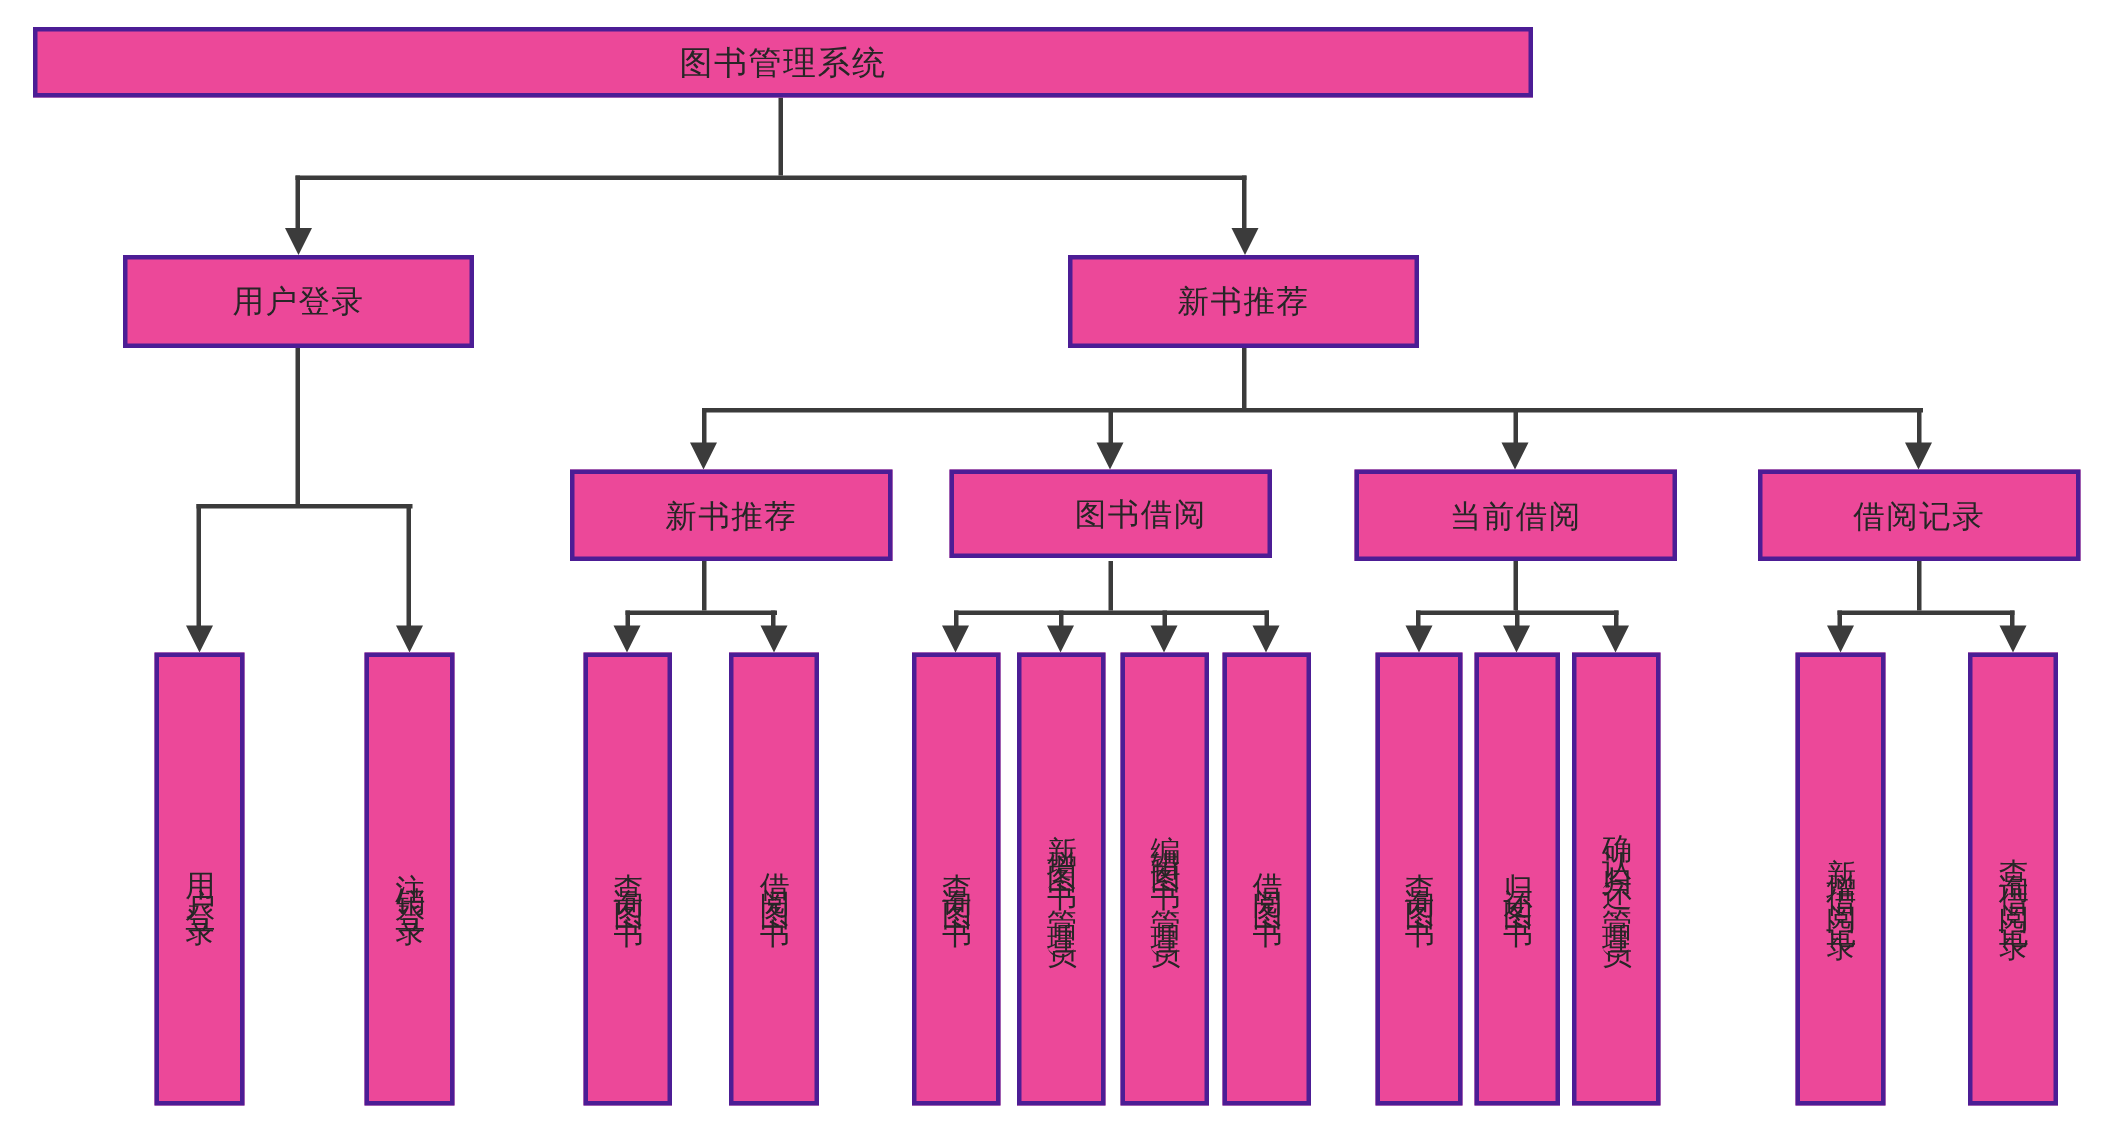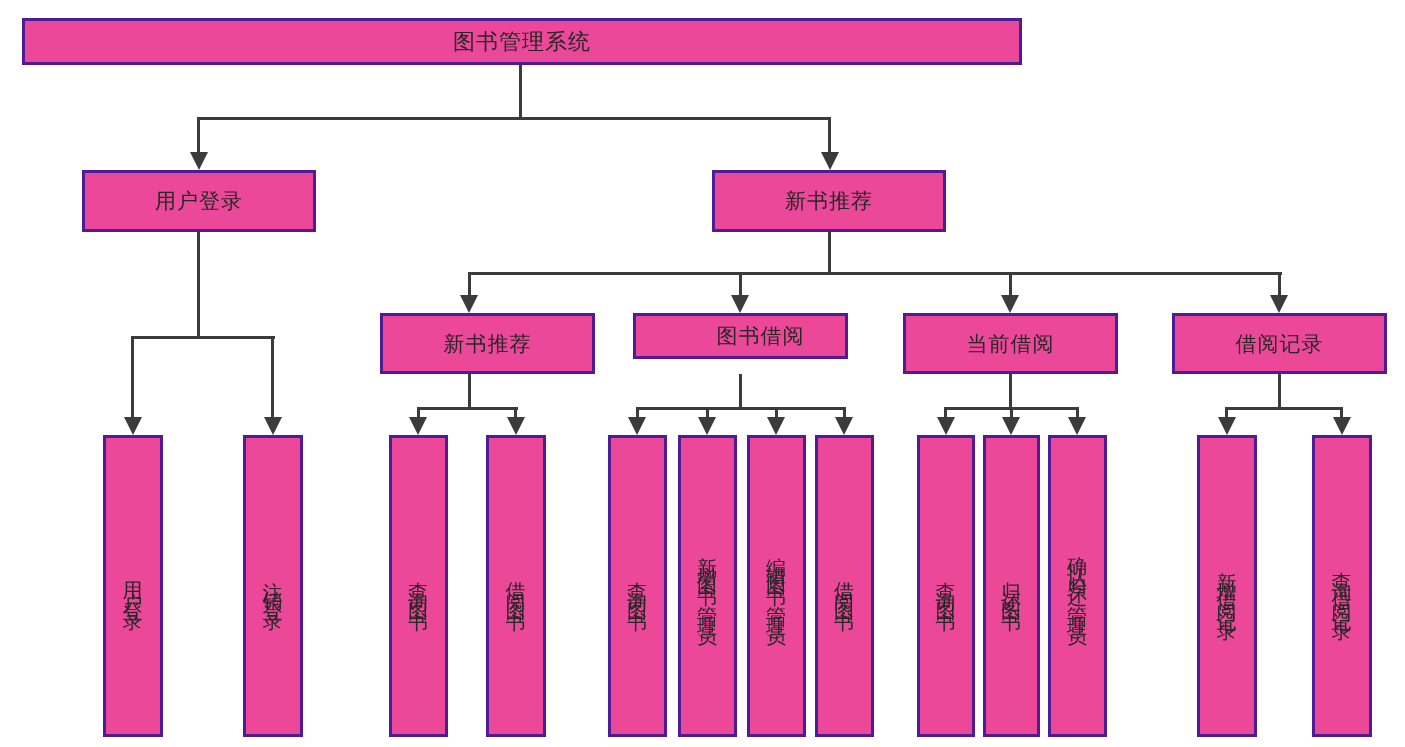--- a/index.html
+++ b/index.html
@@ -90,21 +90,21 @@
   <div class="vline" style="left:739px; top:272px; height:26px;"></div>
   <div class="arrow" style="left:731px; top:295px;"></div>
   <div class="vline" style="left:1009px; top:272px; height:26px;"></div>
   <div class="arrow" style="left:1001px; top:295px;"></div>
   <div class="vline" style="left:1278px; top:272px; height:26px;"></div>
   <div class="arrow" style="left:1270px; top:295px;"></div>
 
   <div class="box hlabel" style="left:380px; top:313px; width:215px; height:61px;">
     <span>新书推荐</span>
   </div>
-  <div class="box hlabel" style="left:633px; top:313px; width:215px; height:46px;padding-left:40px;">
+  <div class="box hlabel" style="left:633px; top:313px; width:215px; height:59px;padding-left:40px;">
     <span>图书借阅</span>
   </div>
   <div class="box hlabel" style="left:903px; top:313px; width:215px; height:61px;">
     <span>当前借阅</span>
   </div>
   <div class="box hlabel" style="left:1172px; top:313px; width:215px; height:61px;">
     <span>借阅记录</span>
   </div>
 
   <div class="vline" style="left:468px; top:374px; height:33px;"></div>

